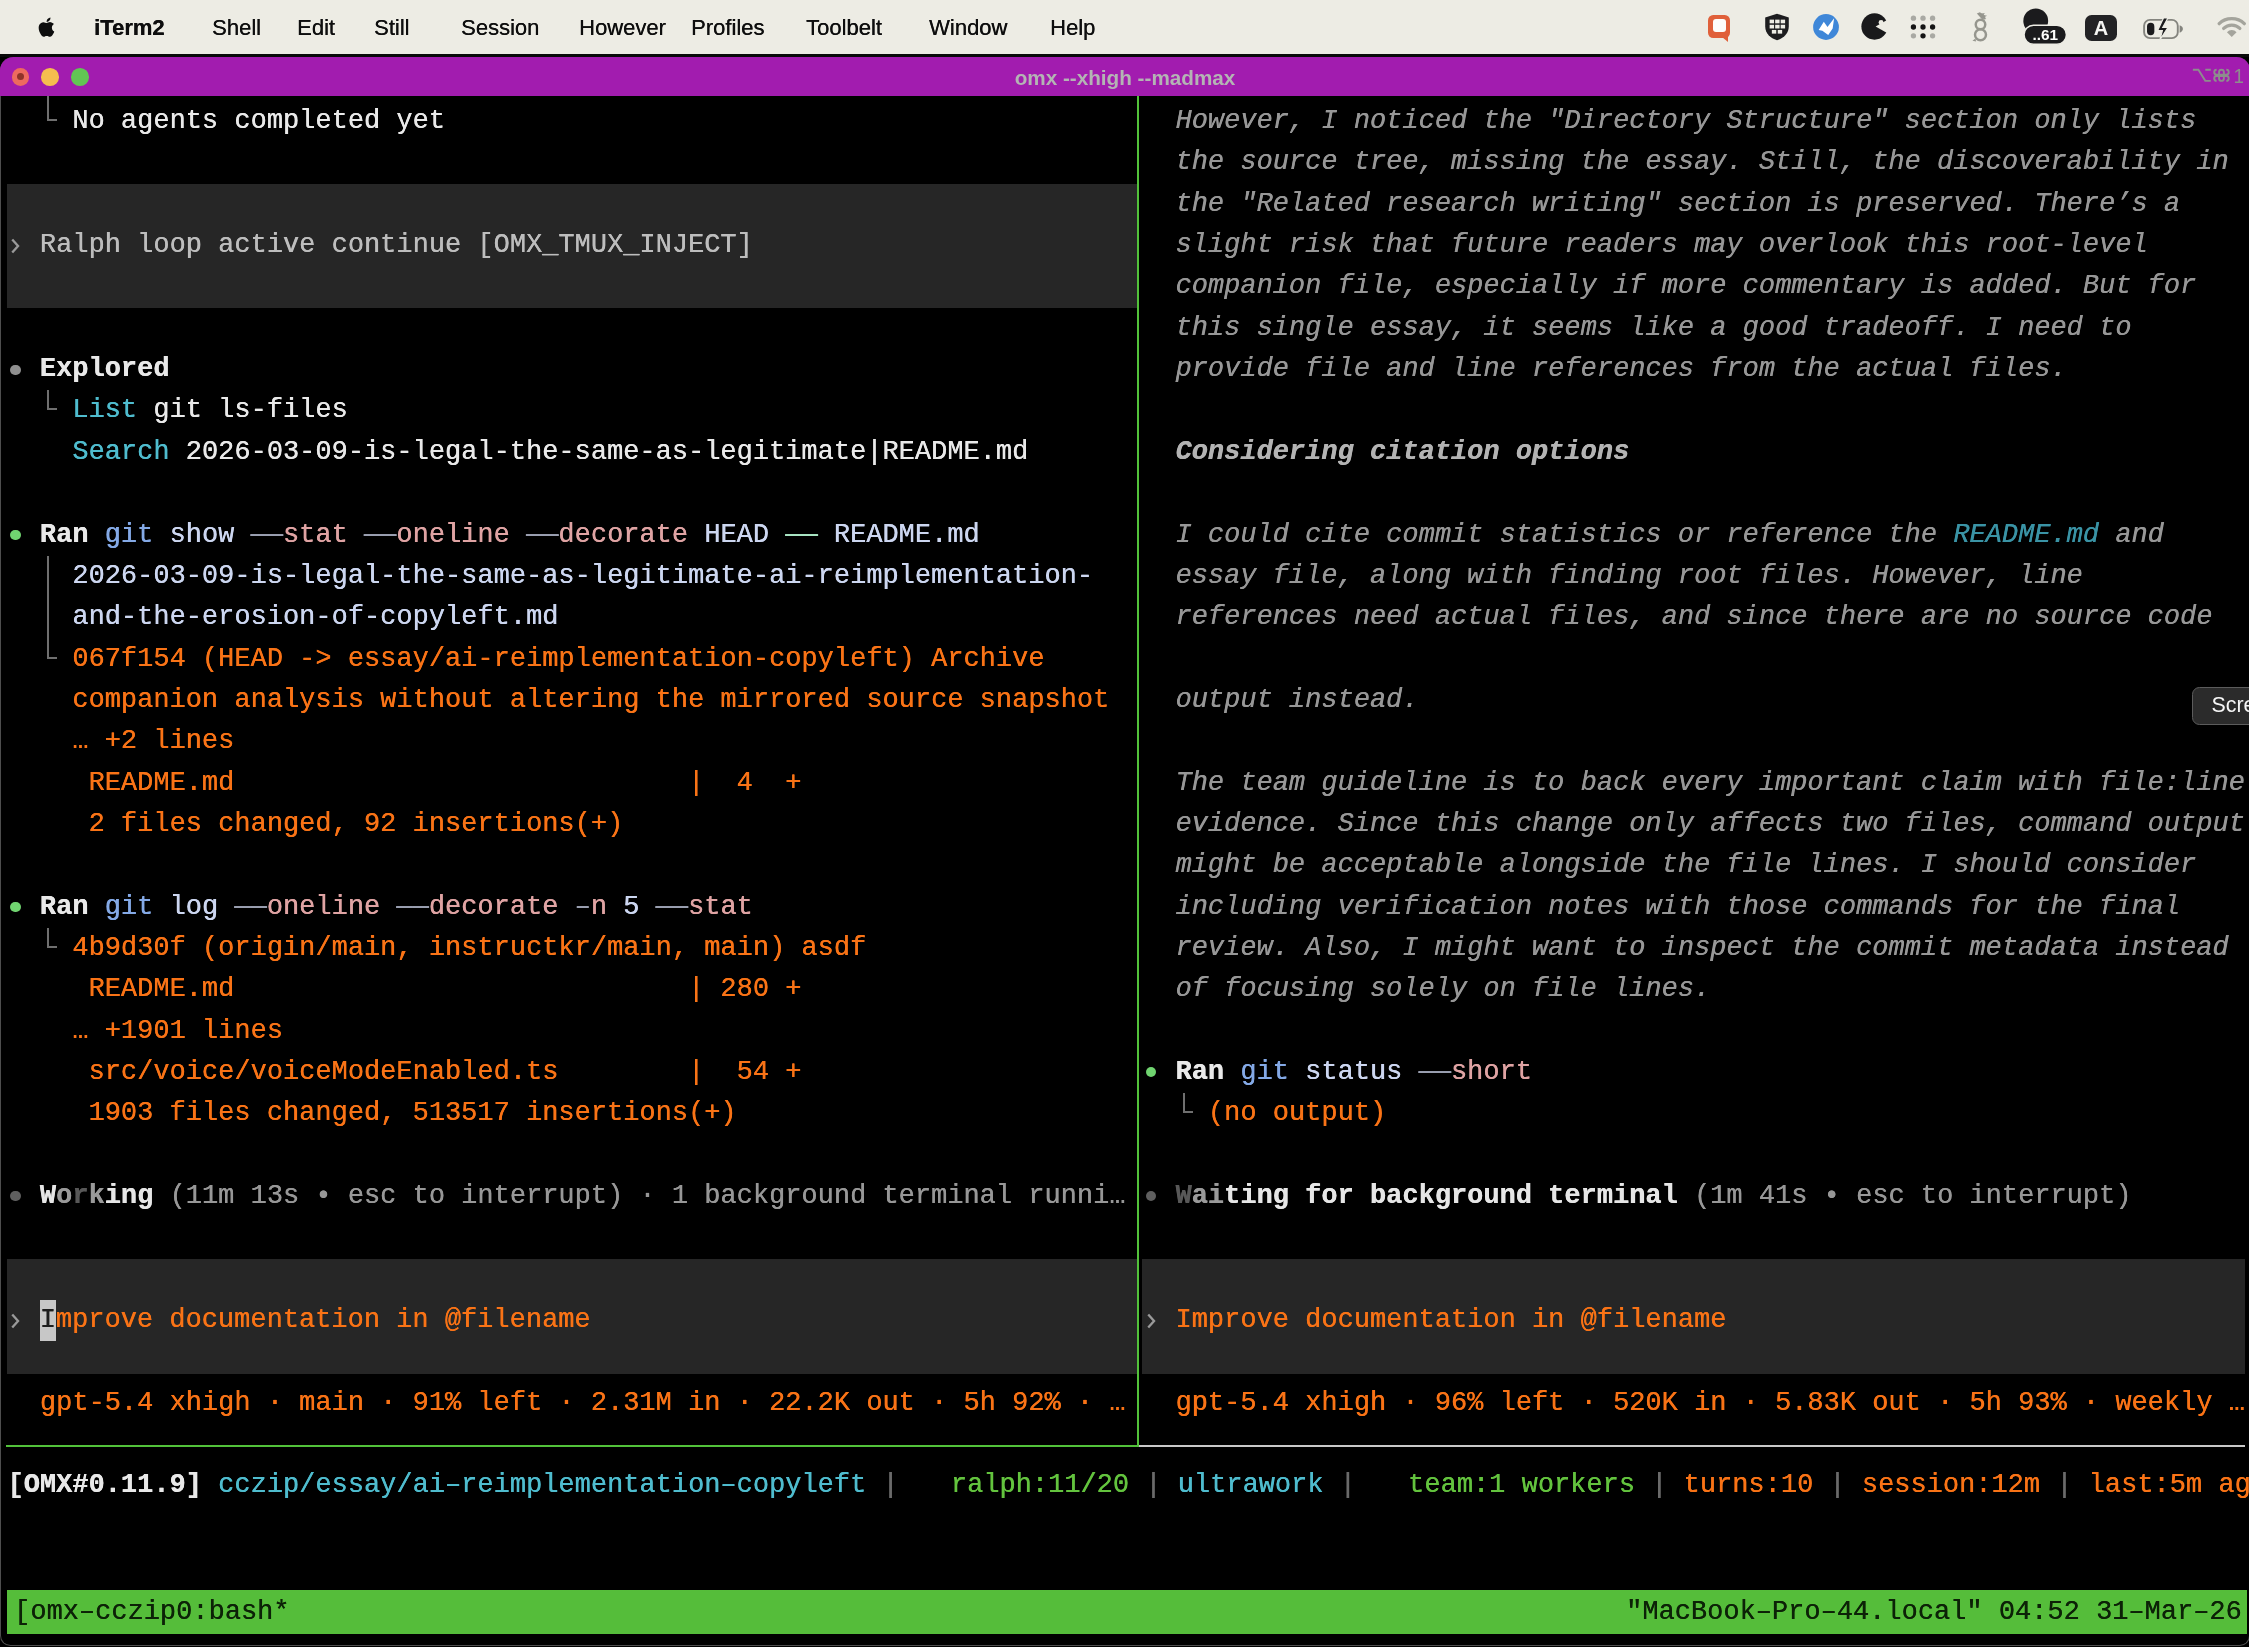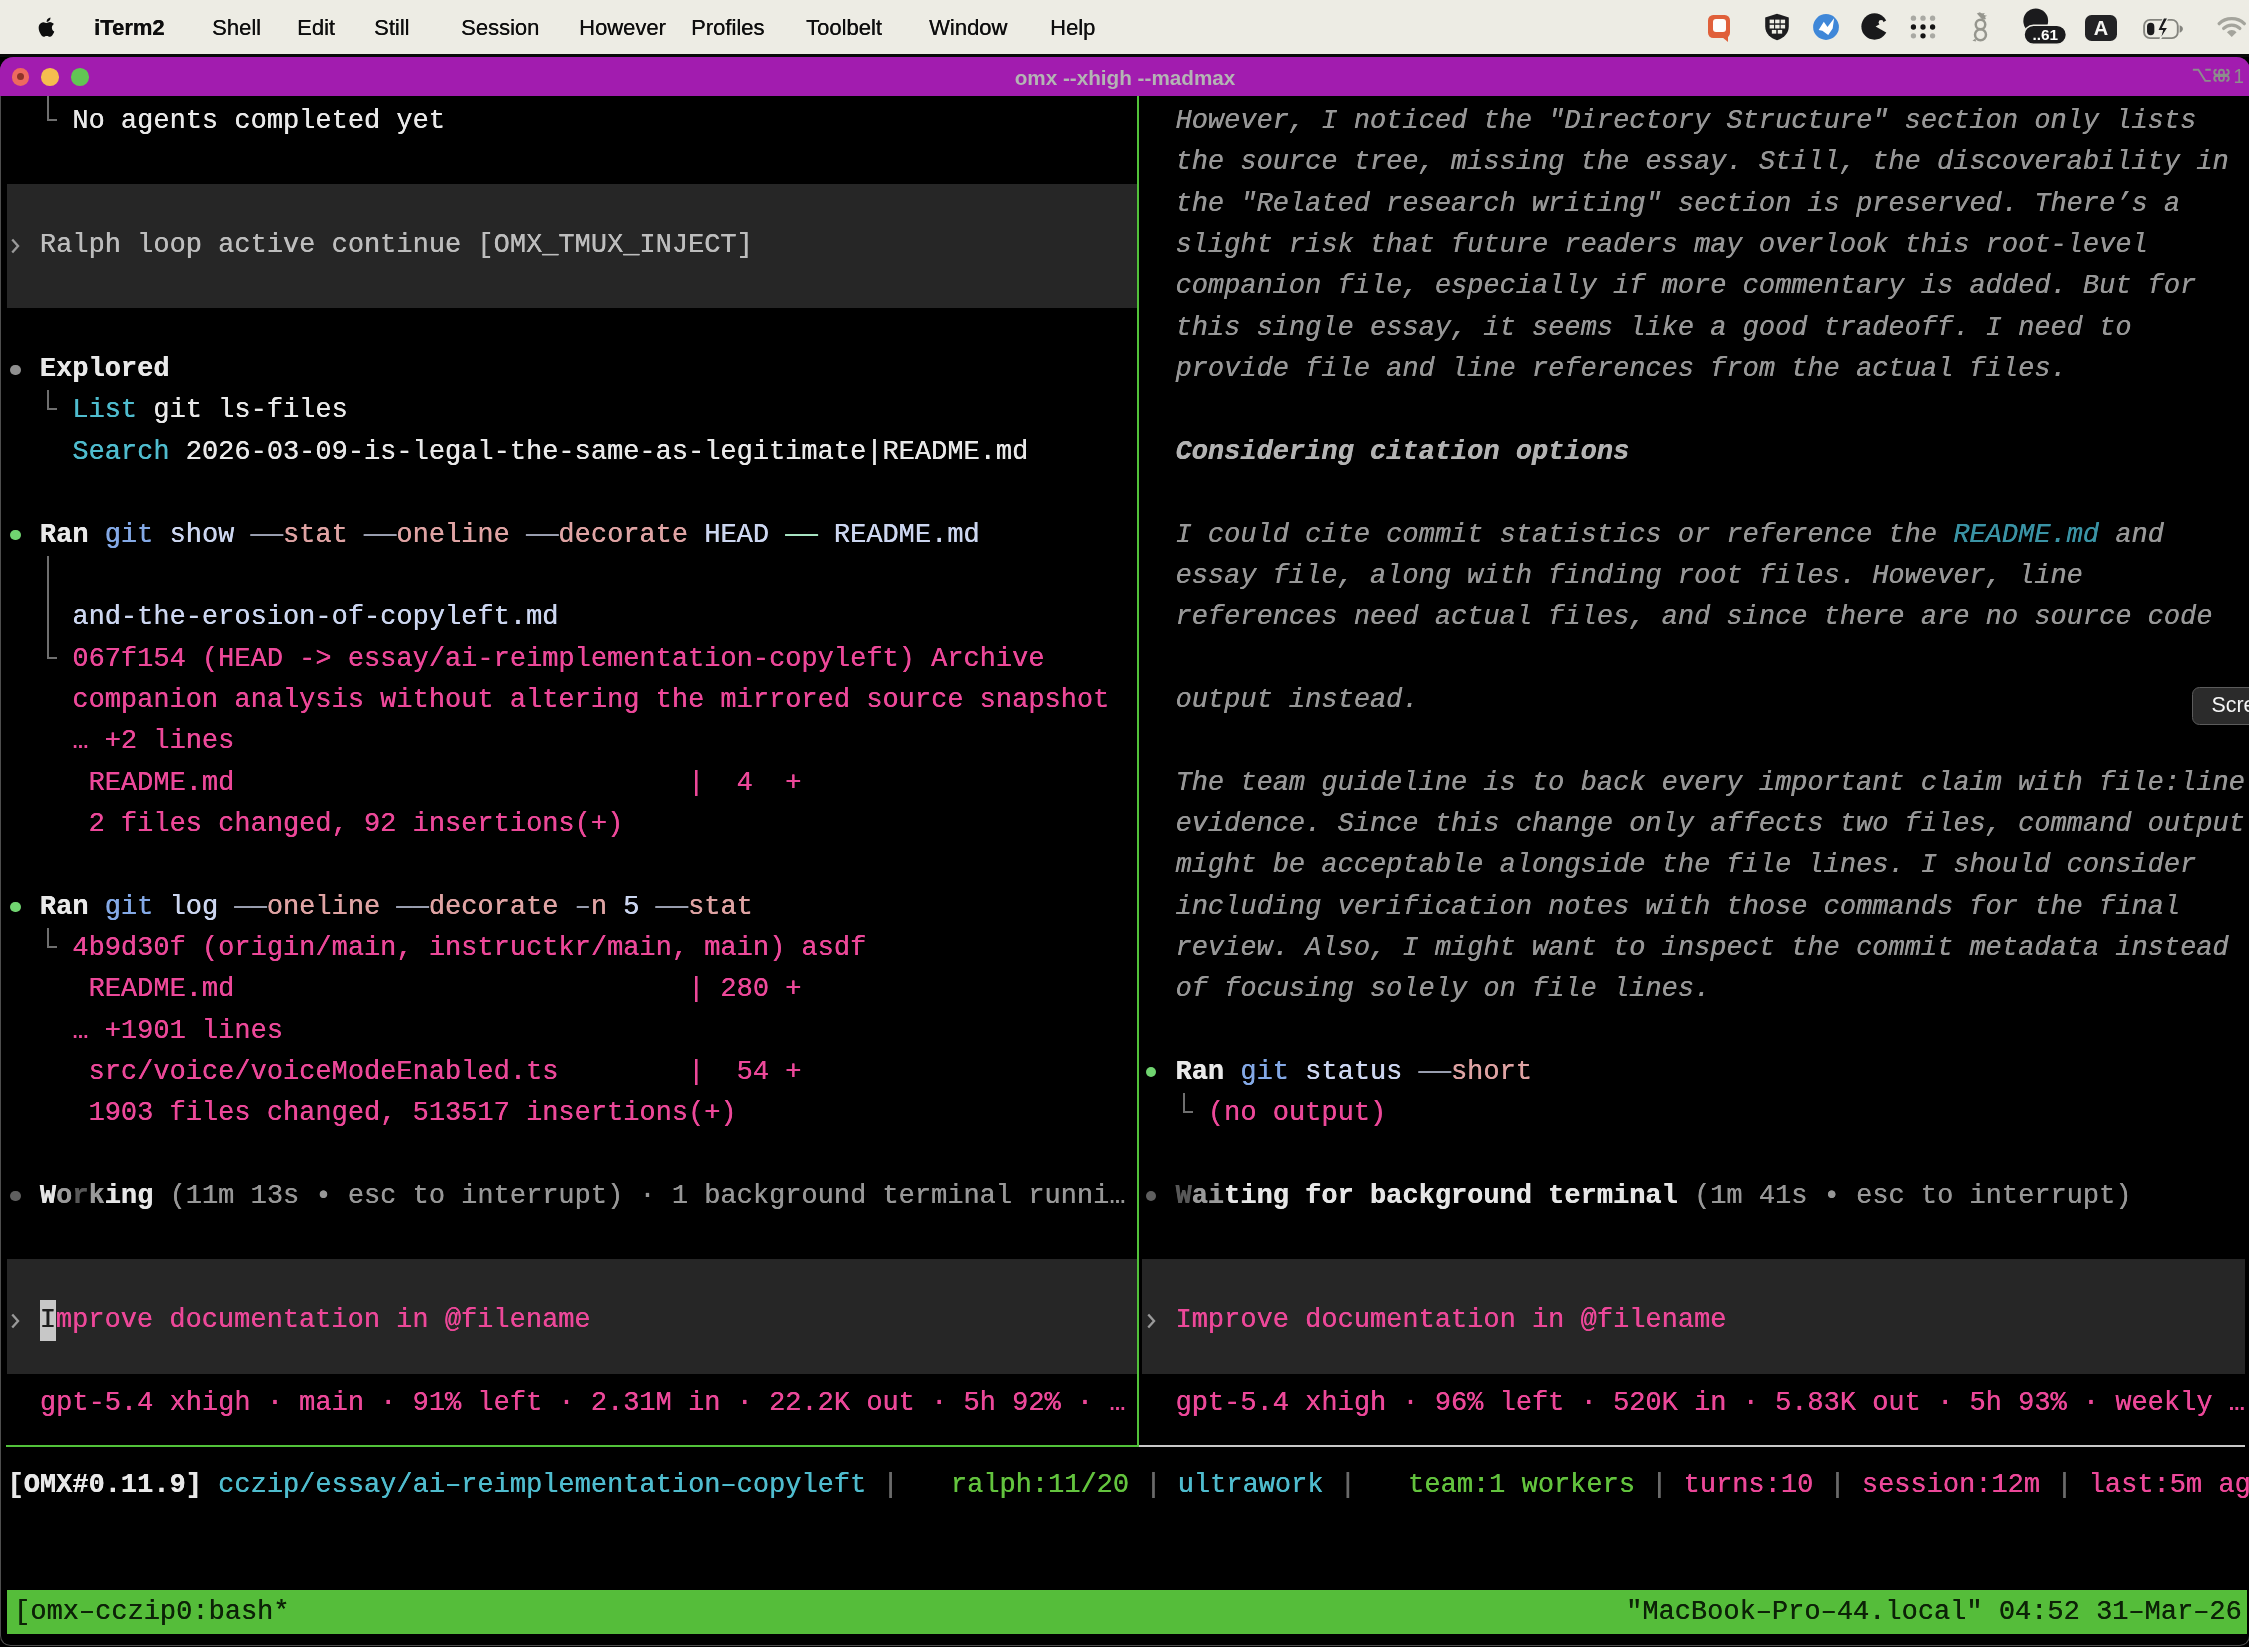--- a/index.html
+++ b/index.html
@@ -16,21 +16,21 @@
 .tl { position:absolute; top:11px; width:17.7px; height:17.7px; border-radius:50%; }
 #title { position:absolute; top:0; width:100%; text-align:center; line-height:41px;
   font-family:"Liberation Sans",sans-serif; font-size:20.7px; font-weight:bold; color:#b4b4b4; }
 .row { position:absolute; height:41px; line-height:41px; white-space:pre; color:#9b9b9b;
   text-shadow:0.3px 0 0 currentColor; }
 .w  { color:#e9e9e9; }
 .b  { font-weight:bold; }
 .it { font-style:italic; }
 .g  { color:#979797; }
 .gh { color:#b3b3b3; }
-.d  { color:#ec4899;margin-top:17px; }
+.d  { color:#f97316;margin-top:17px; }
 .cy { color:#4fbcce; }
 .tlc{ color:#3a93a5; }
 .bl { color:#84a9e6; }
 .pw { color:#ccd6f0; }
 .pk { color:#dfa3a3; }
 .fd { color:#9a9fb0; }
 .mn { color:#a9e5c3; }
 .lg { color:#63c33e;margin-left:36px; }
 .sep{ color:#6a6a6a; }
 .sh1{ color:#e6e6e6; }
@@ -90,20 +90,21 @@
     </svg>
   <svg class="chv" style="left:1146px;top:1313px" width="10.3" height="16" viewBox="0 0 14 22">
       <path d="M3 2l8 9-8 9" stroke="#9a9a9a" stroke-width="3.2" fill="none"></path>
     </svg>
 <div class="row" style="top:101px;left:7.4px">    <span class="w">No agents completed yet</span></div>
 <div class="row" style="top:225px;left:7.4px"><span class="gb">  Ralph loop active continue [OMX_TMUX_INJECT]</span></div>
 <div class="row" style="top:349px;left:7.4px">  <span class="w b">Explored</span></div>
 <div class="row" style="top:390px;left:7.4px">    <span class="cy">List</span><span class="w"> git ls-files</span></div>
 <div class="row" style="top:432px;left:7.4px">    <span class="cy">Search</span><span class="w"> 2026-03-09-is-legal-the-same-as-legitimate|README.md</span></div>
 <div class="row" style="top:515px;left:7.4px">  <span class="w b">Ran</span> <span class="bl">git</span> <span class="pw">show</span> <span class="fd">——</span><span class="pk">stat</span> <span class="fd">——</span><span class="pk">oneline</span> <span class="fd">——</span><span class="pk">decorate</span> <span class="pw">HEAD</span> <span class="mn">——</span> <span class="pw">README.md</span></div>
+<div class="row" style="top:556px;left:7.4px">    <span class="pw">2026-03-09-is-legal-the-same-as-legitimate-ai-reimplementation-</span></div>
 <div class="row" style="top:597px;left:7.4px">    <span class="pw">and-the-erosion-of-copyleft.md</span></div>
 <div class="row" style="top:639px;left:7.4px">    <span class="d">067f154 (HEAD -&gt; essay/ai-reimplementation-copyleft) Archive</span></div>
 <div class="row" style="top:680px;left:7.4px"><span class="d">    companion analysis without altering the mirrored source snapshot</span></div>
 <div class="row" style="top:721px;left:7.4px"><span class="d">    … +2 lines</span></div>
 <div class="row" style="top:763px;left:7.4px"><span class="d">     README.md                            |  4  +</span></div>
 <div class="row" style="top:804px;left:7.4px"><span class="d">     2 files changed, 92 insertions(+)</span></div>
 <div class="row" style="top:887px;left:7.4px">  <span class="w b">Ran</span> <span class="bl">git</span> <span class="pw">log</span> <span class="fd">——</span><span class="pk">oneline</span> <span class="fd">——</span><span class="pk">decorate</span> <span class="fd">–</span><span class="pk">n</span> <span class="pw">5</span> <span class="fd">——</span><span class="pk">stat</span></div>
 <div class="row" style="top:928px;left:7.4px">    <span class="d">4b9d30f (origin/main, instructkr/main, main) asdf</span></div>
 <div class="row" style="top:969px;left:7.4px"><span class="d">     README.md                            | 280 +</span></div>
 <div class="row" style="top:1011px;left:7.4px"><span class="d">    … +1901 lines</span></div>

